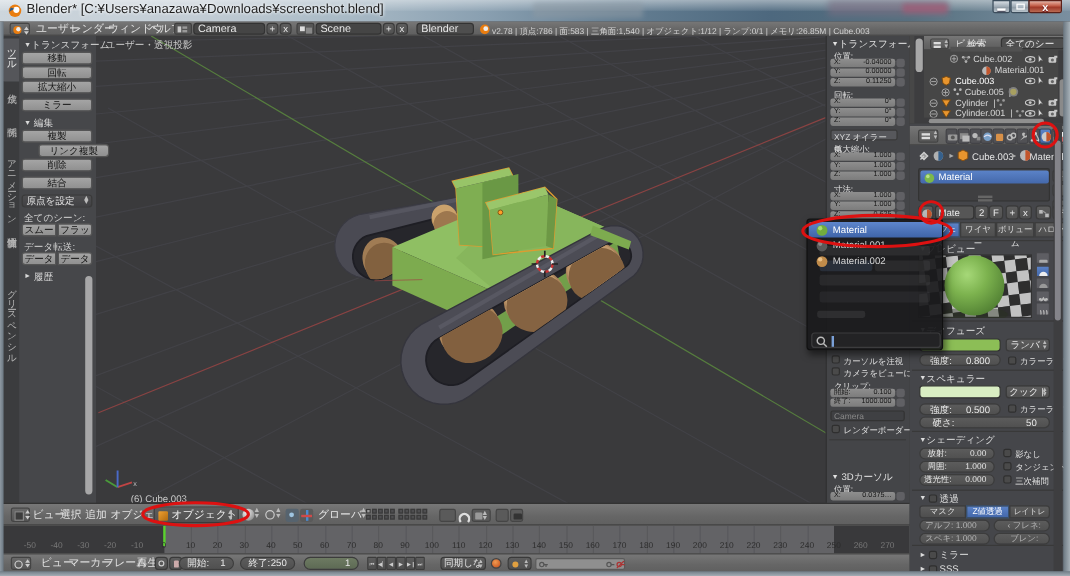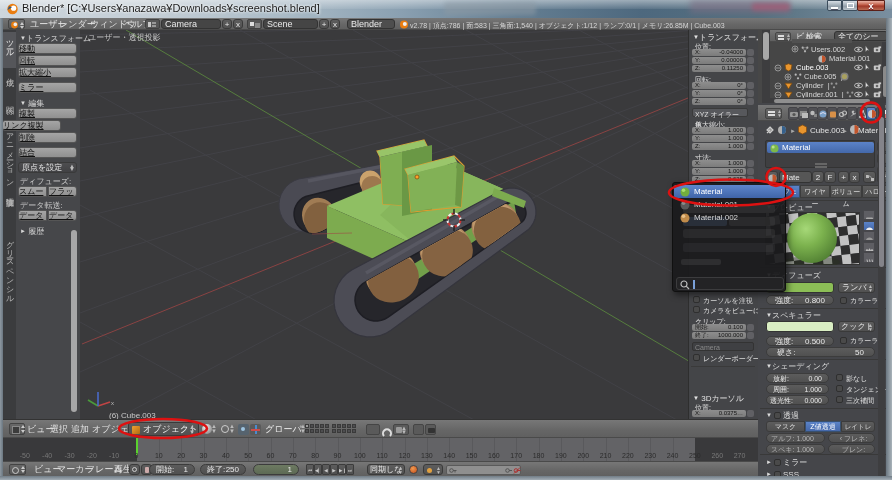--- a/index.html
+++ b/index.html
@@ -1,21 +1,21 @@
 <!DOCTYPE html>
 <html><head><meta charset="utf-8">
 <style>
 html,body{margin:0;padding:0;width:892px;height:480px;overflow:hidden;background:#3a3a3c;
   font-family:"Liberation Sans",sans-serif;}
 *{box-sizing:border-box;}
 .abs{position:absolute;}
 .txt{position:absolute;white-space:nowrap;color:#e2e2e2;}
 .hdrbar{background:linear-gradient(#777,#666 60%,#606060);border-bottom:1px solid #4a4a4a;}
 .btn{position:absolute;background:linear-gradient(#a5a5a5,#909090);border:1px solid #555;
-  border-radius:3px;color:#111;overflow:hidden;text-decoration:underline;}
+  border-radius:3px;color:#111;text-align:center;overflow:hidden;}
 .dbtn{position:absolute;background:linear-gradient(#5d5d5d,#515151);border:1px solid #3a3a3a;
   border-radius:3px;color:#e8e8e8;overflow:hidden;}
 .fld{position:absolute;background:#454545;border:1px solid #333;border-radius:3px;color:#e8e8e8;overflow:hidden;}
 .pill{position:absolute;background:linear-gradient(#5c5c5c,#505050);border:1px solid #3c3c3c;
   border-radius:6px;color:#e8e8e8;overflow:hidden;text-align:center;}
 .chk{position:absolute;width:7px;height:7px;background:#4a4a4a;border:1px solid #2f2f2f;border-radius:2px;}
 .sechdr{position:absolute;color:#dcdcdc;font-size:8px;}
 .f8{font-size:8px;line-height:10px;}
 .f9{font-size:9px;line-height:11px;}
 .f11{font-size:11px;line-height:13px;}
@@ -203,26 +203,26 @@
  <div class="abs" style="left:2px;top:162px;width:11px;color:#b5b5b5;font-size:8px;line-height:8px;writing-mode:vertical-rl;">物理演算</div>
  <div class="abs" style="left:2px;top:205px;width:11px;color:#b5b5b5;font-size:8px;line-height:8px;writing-mode:vertical-rl;">グリースペンシル</div>
 
  <div class="txt f8" style="left:20px;top:3px;color:#d8d8d8;"><span style="font-size:6px;vertical-align:1px;">▼</span>トランスフォーム</div>
  <div class="btn f8" style="left:18px;top:13px;width:59px;height:11px;line-height:10px;">移動</div>
  <div class="btn f8" style="left:18px;top:25px;width:59px;height:11px;line-height:10px;">回転</div>
  <div class="btn f8" style="left:18px;top:37px;width:59px;height:11px;line-height:10px;">拡大縮小</div>
  <div class="btn f8" style="left:18px;top:52px;width:59px;height:11px;line-height:10px;">ミラー</div>
  <div class="txt f8" style="left:20px;top:68px;color:#d8d8d8;"><span style="font-size:6px;vertical-align:1px;">▼</span> 編集</div>
  <div class="btn f8" style="left:18px;top:78px;width:59px;height:11px;line-height:10px;">複製</div>
- <div class="btn f8" style="left:2px;top:90px;width:59px;height:11px;line-height:10px;">リンク複製</div>
+ <div class="btn f8" style="left:32px;top:90px;width:59px;height:11px;line-height:10px;">リンク複製</div>
  <div class="btn f8" style="left:18px;top:102px;width:59px;height:11px;line-height:10px;">削除</div>
  <div class="btn f8" style="left:18px;top:117px;width:59px;height:11px;line-height:10px;">結合</div>
  <div class="dbtn f8" style="left:18px;top:132px;width:59px;height:11px;line-height:10px;padding-left:3px;background:linear-gradient(#4e4e50,#414144);">原点を設定
    <div class="abs" style="right:2px;top:2px;width:5px;height:7px;color:#bbb;font-size:6px;line-height:3px;">▲<br>▼</div></div>
- <div class="txt f8" style="left:20px;top:147px;color:#cfcfcf;">ディフューズ:</div>
+ <div class="txt f8" style="left:20px;top:147px;color:#cfcfcf;">全てのシーン:</div>
  <div class="btn f8" style="left:18px;top:156px;width:29px;height:11px;line-height:10px;border-radius:3px 0 0 3px;">スムーズ</div>
  <div class="btn f8" style="left:48px;top:156px;width:29px;height:11px;line-height:10px;border-radius:0 3px 3px 0;">フラット</div>
  <div class="txt f8" style="left:20px;top:171px;color:#cfcfcf;">データ転送:</div>
  <div class="btn f8" style="left:18px;top:180px;width:29px;height:11px;line-height:10px;border-radius:3px 0 0 3px;">データ</div>
  <div class="btn f8" style="left:48px;top:180px;width:29px;height:11px;line-height:10px;border-radius:0 3px 3px 0;">データレ</div>
  <div class="txt f8" style="left:20px;top:196px;color:#d8d8d8;"><span style="font-size:6px;vertical-align:1px;">►</span> 履歴</div>
 
  <div class="abs" style="left:71px;top:200px;width:6px;height:182px;background:#b9b9b9;border-radius:3px;opacity:.85;"></div>
 </div>
 
@@ -527,21 +527,21 @@
         <circle cx="4" cy="4" r="3" stroke="#aaa" fill="none" stroke-width=".8"></circle>
         <line x1="2" y1="4" x2="6" y2="4" stroke="#aaa" stroke-width=".8"></line>
         <line x1="4" y1="2" x2="4" y2="6" stroke="#aaa" stroke-width=".8"></line>
       </svg>
    <svg class="abs" style="left:31px;top:3.5px" width="8" height="7">
         <circle cx="1.7" cy="1.7" r="1.1" fill="#bbb"></circle>
         <circle cx="6.3" cy="1.7" r="1.1" fill="#bbb"></circle>
         <circle cx="4" cy="5.3" r="1.1" fill="#bbb"></circle>
         <path d="M1.7 1.7 L6.3 1.7 L4 5.3 Z" stroke="#999" fill="none" stroke-width=".6"></path>
       </svg>
-   <div class="abs" style="left:41px;top:2.5px;">Users.002</div>
+   <div class="abs" style="left:41px;top:2.5px;">Cube.002</div>
    <svg class="abs" style="left:48px;top:12.5px" width="8" height="8">
         <circle cx="4" cy="4" r="3.6" fill="#b8b8b8"></circle>
         <path d="M4 .4 A3.6 3.6 0 0 1 4 7.6 Z" fill="#c2552c"></path>
       </svg>
    <div class="abs" style="left:59px;top:11.5px;">Material.001</div>
    <svg class="abs" style="left:4px;top:21.5px" width="8" height="8">
         <circle cx="4" cy="4" r="3" stroke="#aaa" fill="none" stroke-width=".8"></circle>
         <line x1="2" y1="4" x2="6" y2="4" stroke="#aaa" stroke-width=".8"></line>
       </svg>
    <svg class="abs" style="left:14px;top:20.5px" width="9" height="9">

